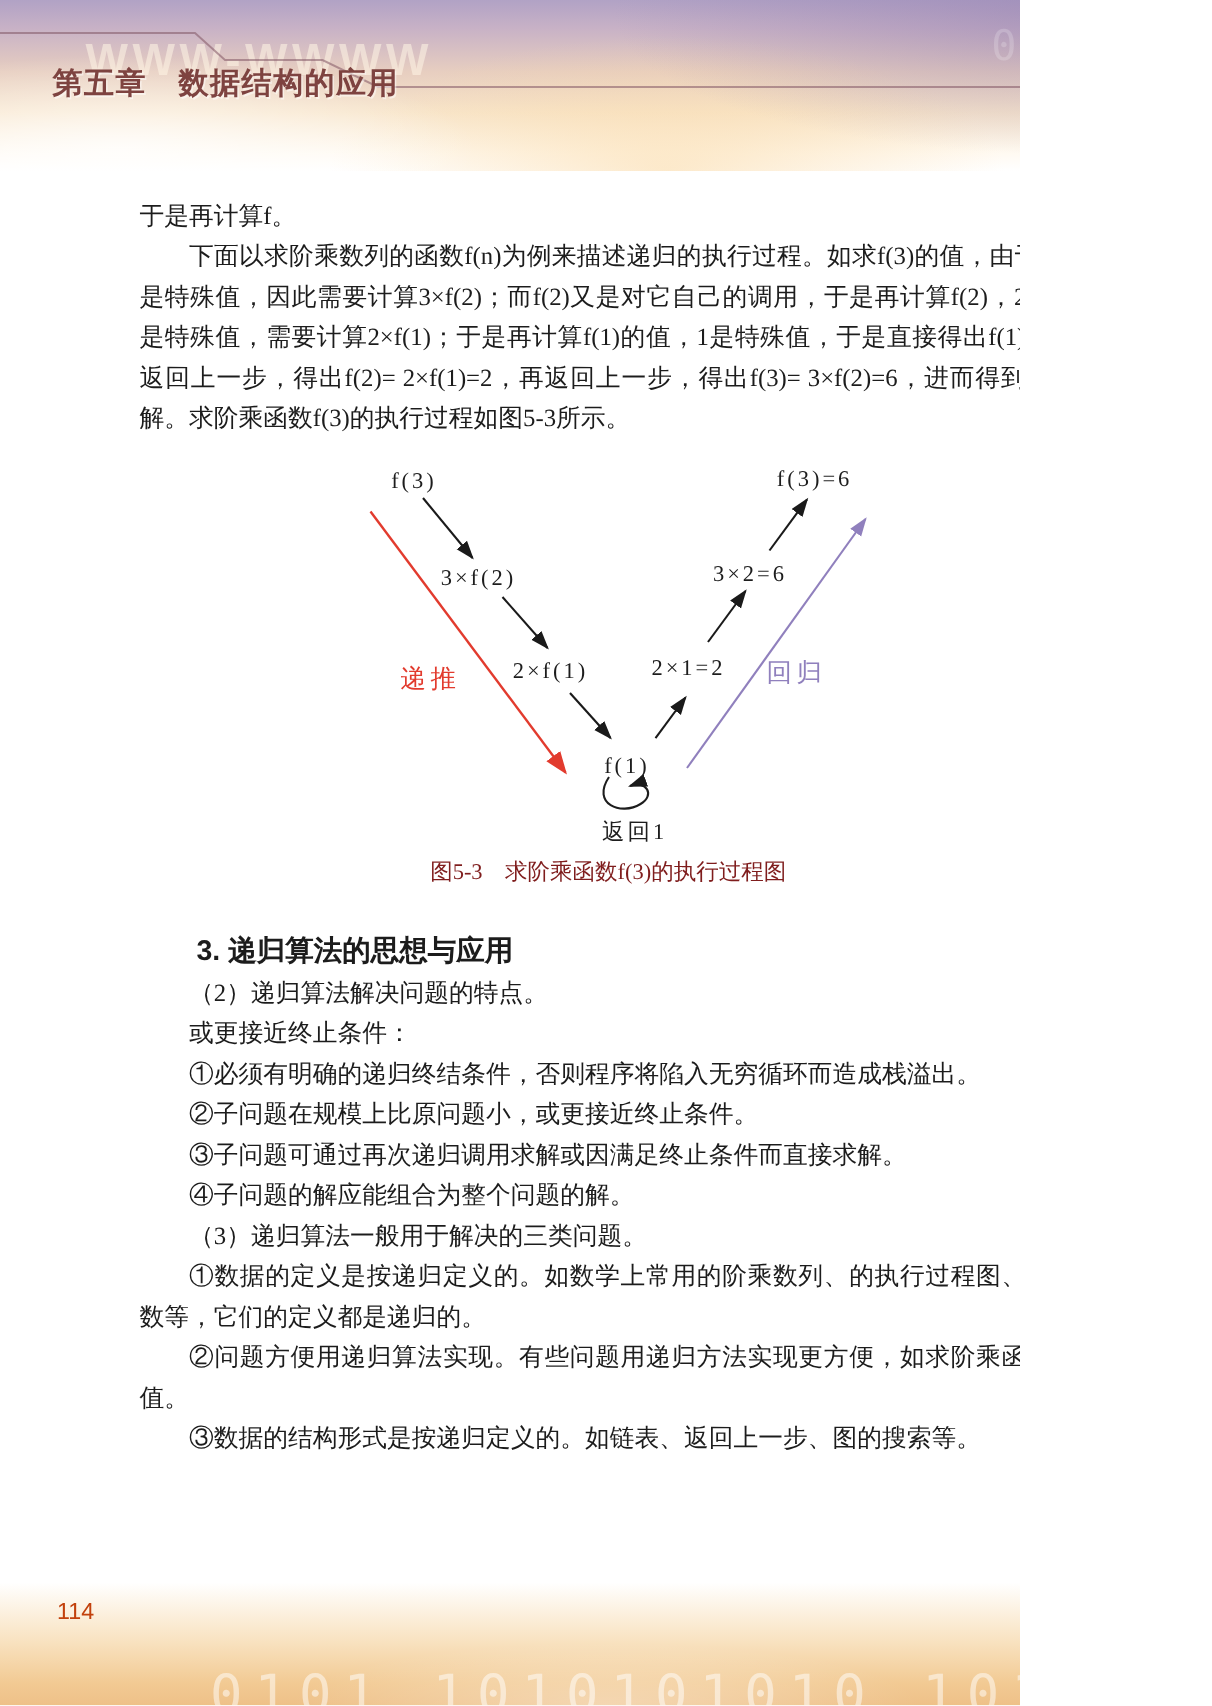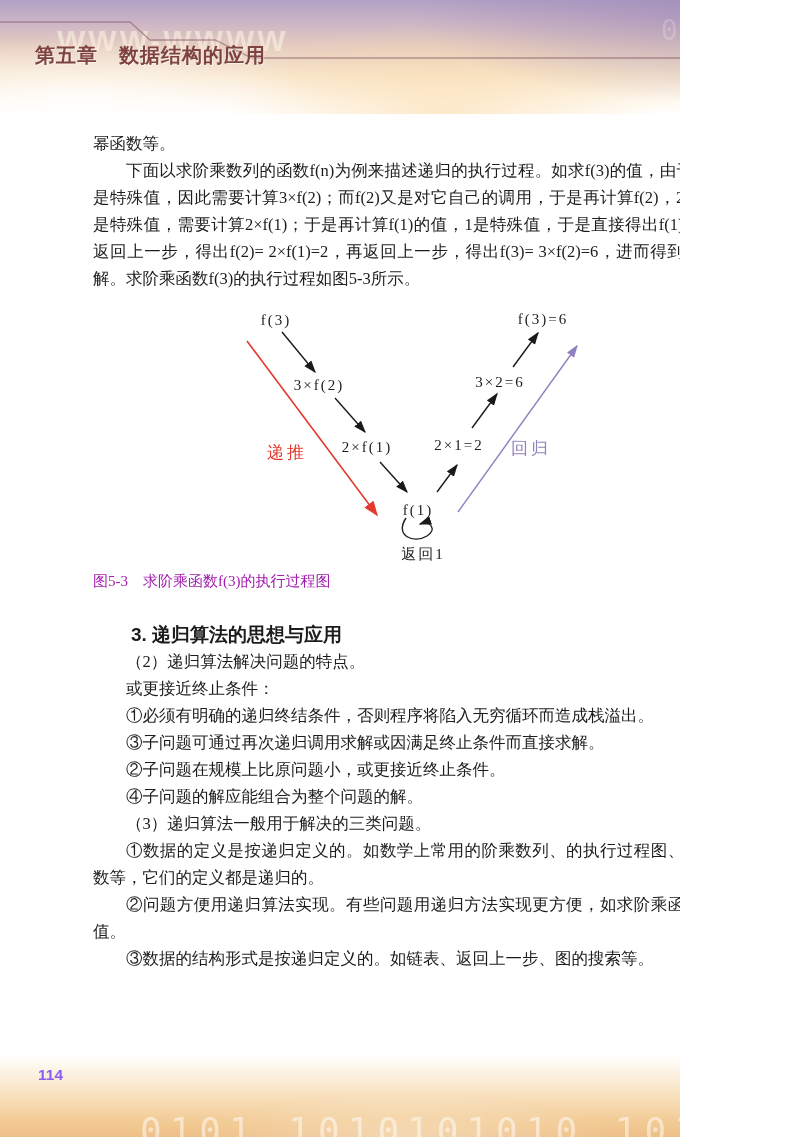--- a/index.html
+++ b/index.html
@@ -52,58 +52,58 @@
 
   
   .figure-svg { position:absolute; left:228px; top:296px; z-index:2; }
   .fig-node {
     font-family:"Liberation Serif","DejaVu Serif",serif;
     font-size:15px; letter-spacing:2px; fill:#1d1d1d;
   }
   .fig-side-label { font-size:17px; letter-spacing:3px; }
   .fig-caption {
     position:absolute; left:93px; top:572px; width:625px; z-index:3;
-    font-size:15px; color:#a21caf;
+    text-align:center; font-size:15px; color:#7f1d1d;
     font-family:"Liberation Serif","DejaVu Serif",serif;
   }
 
   
   .footer {
     position:absolute; left:0; bottom:0; width:808px; height:82px; z-index:1;
     background:
       radial-gradient(ellipse 300px 60px at 50% 100%, rgba(255,255,255,0.35), rgba(255,255,255,0) 70%),
       linear-gradient(180deg, rgba(255,255,255,0) 0%, #f9e4c4 45%, #f2ca93 82%, #eec088 100%);
   }
   .footer-binary {
     position:absolute; left:140px; bottom:-14px; width:700px; overflow:hidden;
     font-family:"DejaVu Sans Mono",monospace; font-size:36px; letter-spacing:8px;
     color:rgba(255,255,255,0.50); white-space:nowrap; user-select:none;
   }
   .page-number {
     position:absolute; left:38px; top:1066px; z-index:4;
-    font-family:"Liberation Sans",sans-serif; font-weight:bold;
-    font-size:15.5px; color:#8b5cf6;
+    font-family:"Liberation Sans",sans-serif; font-weight:normal;
+    font-size:15.5px; color:#c2410c;
   }
 </style>
 </head>
 <body>
 
 <div class="page">
 
   <div class="header">
     <div class="header-watermark">WWW-WWWW</div>
     <div class="header-binary">010101</div>
     <svg class="header-lines" width="808" height="114" viewBox="0 0 808 114">
       <polyline points="0,22 130,22 150,40 215,40 252,58 808,58" fill="none" stroke="rgba(130,85,100,0.55)" stroke-width="1.3"></polyline>
     </svg>
     <div class="chapter-title">第五章　数据结构的应用</div>
   </div>
 
   <div class="text-block" id="block1">
-    <p class="noindent">幂函数等。</p>
+    <p class="noindent">于是再计算f。</p>
     <p>下面以求阶乘数列的函数f(n)为例来描述递归的执行过程。如求f(3)的值，由于3不是特殊值，因此需要计算3×f(2)；而f(2)又是对它自己的调用，于是再计算f(2)，2也不是特殊值，需要计算2×f(1)；于是再计算f(1)的值，1是特殊值，于是直接得出f(1)=1，返回上一步，得出f(2)= 2×f(1)=2，再返回上一步，得出f(3)= 3×f(2)=6，进而得到最终解。求阶乘函数f(3)的执行过程如图5-3所示。</p>
   </div>
 
   <svg class="figure-svg" width="384" height="270" viewBox="0 0 384 270">
     <defs>
       <marker id="arr-black" markerWidth="11" markerHeight="9" refX="8" refY="3.2" orient="auto">
         <path d="M0,0 L9,3.2 L0,6.4 Z" fill="#1a1a1a"></path>
       </marker>
       <marker id="arr-red" markerWidth="12" markerHeight="10" refX="8.5" refY="3.6" orient="auto">
         <path d="M0,0 L9.5,3.6 L0,7.2 Z" fill="#e23b2e"></path>
@@ -140,22 +140,22 @@
     <text class="fig-node fig-side-label" x="303" y="158" text-anchor="middle" style="fill:#9080bd">回归</text>
   </svg>
 
   <div class="fig-caption">图5-3　求阶乘函数f(3)的执行过程图</div>
 
   <div class="text-block" id="block2">
     <p class="heading">3. 递归算法的思想与应用</p>
     <p>（2）递归算法解决问题的特点。</p>
     <p>或更接近终止条件：</p>
     <p>①必须有明确的递归终结条件，否则程序将陷入无穷循环而造成栈溢出。</p>
+    <p>②子问题在规模上比原问题小，或更接近终止条件。</p>
     <p>③子问题可通过再次递归调用求解或因满足终止条件而直接求解。</p>
-    <p>②子问题在规模上比原问题小，或更接近终止条件。</p>
     <p>④子问题的解应能组合为整个问题的解。</p>
     <p>（3）递归算法一般用于解决的三类问题。</p>
     <p>①数据的定义是按递归定义的。如数学上常用的阶乘数列、的执行过程图、幂函数等，它们的定义都是递归的。</p>
     <p>②问题方便用递归算法实现。有些问题用递归方法实现更方便，如求阶乘函数的值。</p>
     <p>③数据的结构形式是按递归定义的。如链表、返回上一步、图的搜索等。</p>
   </div>
 
   <div class="footer">
     <div class="footer-binary">0101  1010101010  1010  01</div>
   </div>

